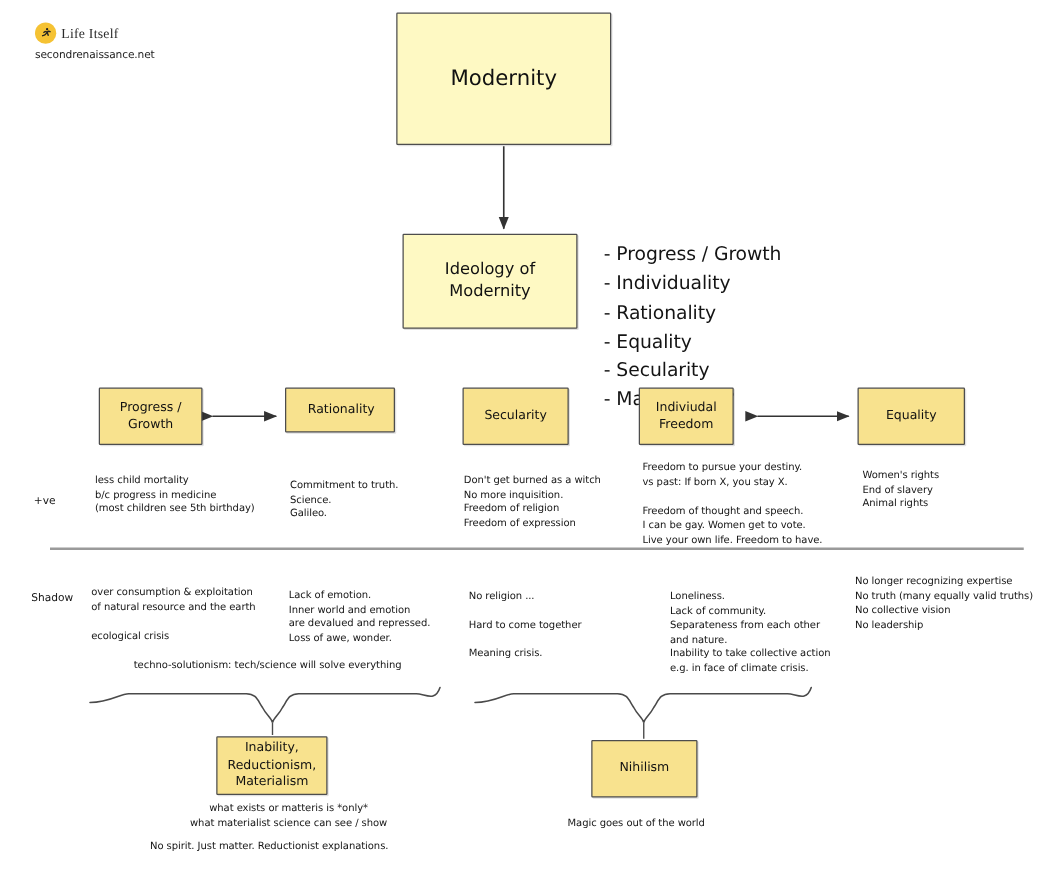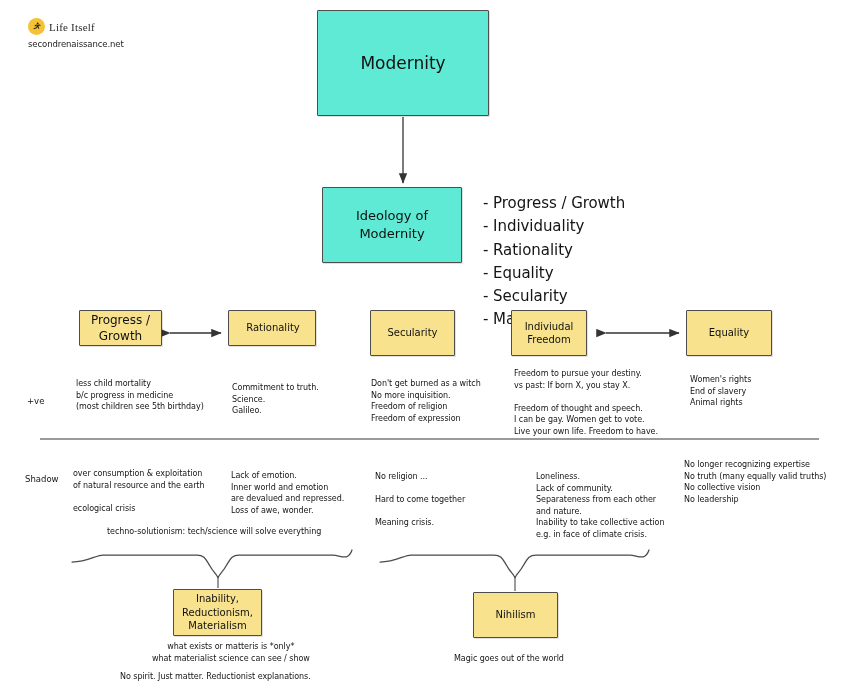--- a/index.html
+++ b/index.html
@@ -62,37 +62,37 @@
     align-items: center;
     justify-content: center;
     text-align: center;
     font-family: "DejaVu Sans", sans-serif;
     color: #111;
     line-height: 1.35;
     box-shadow: 1px 1px 0 rgba(0,0,0,0.12);
     padding: 3px 6px;
     white-space: pre-line;
   }
-  .node.orange { background: #5eead4; }
+  .node.orange { background: #fef9c3; }
   .node.yellow { background: #F8E28E; }
 
   #node-modernity {
     left: 317px; top: 10px;
     width: 172px; height: 106px;
     font-size: 17px;
   }
   #node-ideology {
     left: 322px; top: 187px;
     width: 140px; height: 76px;
     font-size: 13px;
   }
   #node-progress {
     left: 79px; top: 310px;
-    width: 83px; height: 36px;
-    font-size: 12px;
+    width: 83px; height: 46px;
+    font-size: 10px;
   }
   #node-rationality {
     left: 228px; top: 310px;
     width: 88px; height: 36px;
     font-size: 10px;
     padding-left: 8px;
   }
   #node-secularity {
     left: 370px; top: 310px;
     width: 85px; height: 46px;

